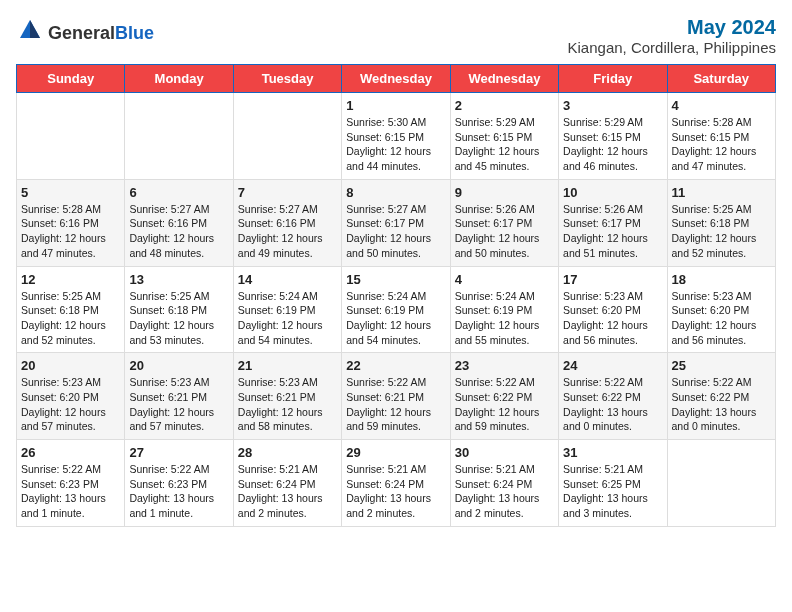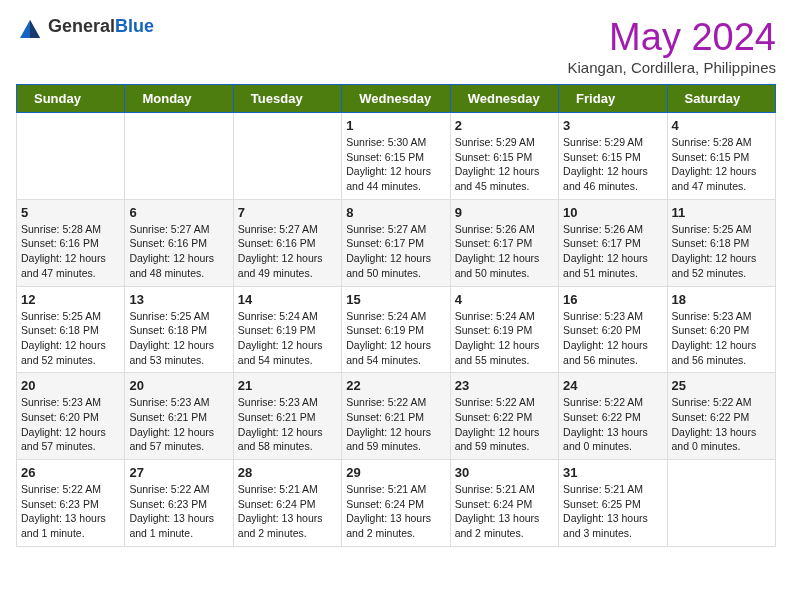--- a/index.html
+++ b/index.html
@@ -11,61 +11,61 @@
       padding: 16px;
     }
     .header {
       display: flex;
       justify-content: space-between;
       align-items: flex-start;
       margin-bottom: 8px;
     }
     .logo {
       display: flex;
-      align-items: flex-start;
+      align-items: flex-end;
       gap: 4px;
     }
     .logo-text-general {
       font-size: 18px;
       font-weight: bold;
       color: #333;
     }
     .logo-text-blue {
       font-size: 18px;
       font-weight: bold;
       color: #1565c0;
     }
     .logo-icon {
       width: 28px;
       height: 28px;
     }
     .title-block {
       text-align: right;
     }
     .main-title {
-      font-size: 38px;
-      font-weight: normal;
-      color: #a21caf;
+      font-size: 20px;
+      font-weight: bold;
+      color: #0369a1;
     }
     .subtitle {
       font-size: 15px;
       color: #404040;
     }
     table {
       width: 100%;
       border-collapse: collapse;
       table-layout: fixed;
     }
     thead tr th {
-      background-color: #4d7c0f;
+      background-color: #ef4444;
       color: #fff;
       font-size: 13px;
       font-weight: bold;
       padding: 6px 17px;
-      text-align: left;
+      text-align: center;
       border: 1px solid #1565c0;
     }
     tbody tr td {
       vertical-align: top;
       padding: 5px 4px;
       font-size: 11px;
       color: #222;
       border: 1px solid #ddd;
       min-height: 70px;
     }
@@ -232,21 +232,21 @@
 and 54 minutes.</div>
         </td>
         <td>
           <div class="day-number">4</div>
           <div class="day-info">Sunrise: 5:24 AM
 Sunset: 6:19 PM
 Daylight: 12 hours
 and 55 minutes.</div>
         </td>
         <td>
-          <div class="day-number">16</div>
+          <div class="day-number">17</div>
           <div class="day-info">Sunrise: 5:23 AM
 Sunset: 6:20 PM
 Daylight: 12 hours
 and 56 minutes.</div>
         </td>
         <td>
           <div class="day-number">18</div>
           <div class="day-info">Sunrise: 5:23 AM
 Sunset: 6:20 PM
 Daylight: 12 hours

